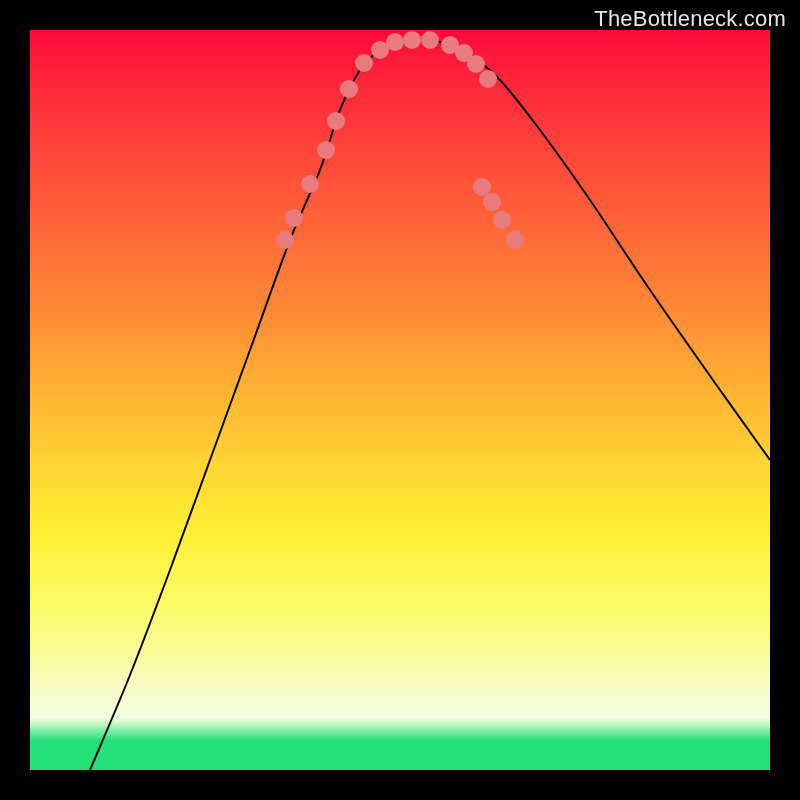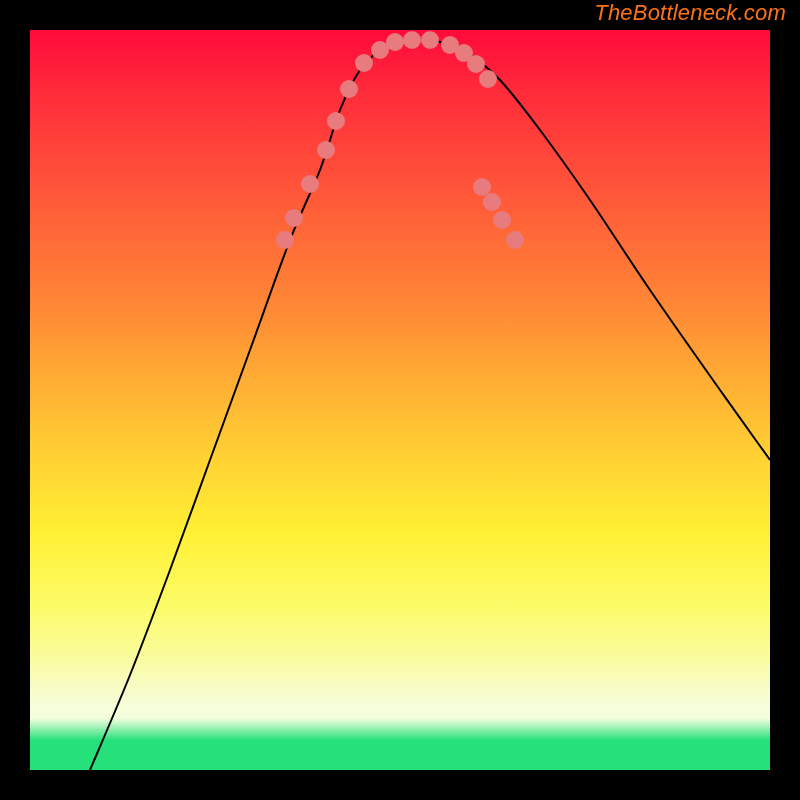--- a/index.html
+++ b/index.html
@@ -45,27 +45,26 @@
       #26e07a 96%,
       #26e07a 100%
     );
   }
   .curve-svg {
     position: absolute;
     inset: 0;
   }
   .watermark {
     position: absolute;
-    top: 0;
+    top: 6px;
     right: 14px;
-    color: #f97316;
+    color: #e5e5e5;
     font-size: 22px;
     letter-spacing: 0.2px;
     font-weight: 500;
-    font-style: italic;
   }
 </style>
 </head>
 <body>
 
 <div class="stage">
   <div class="watermark">TheBottleneck.com</div>
 
   <div class="plot-area">
     <div class="gradient"></div>

